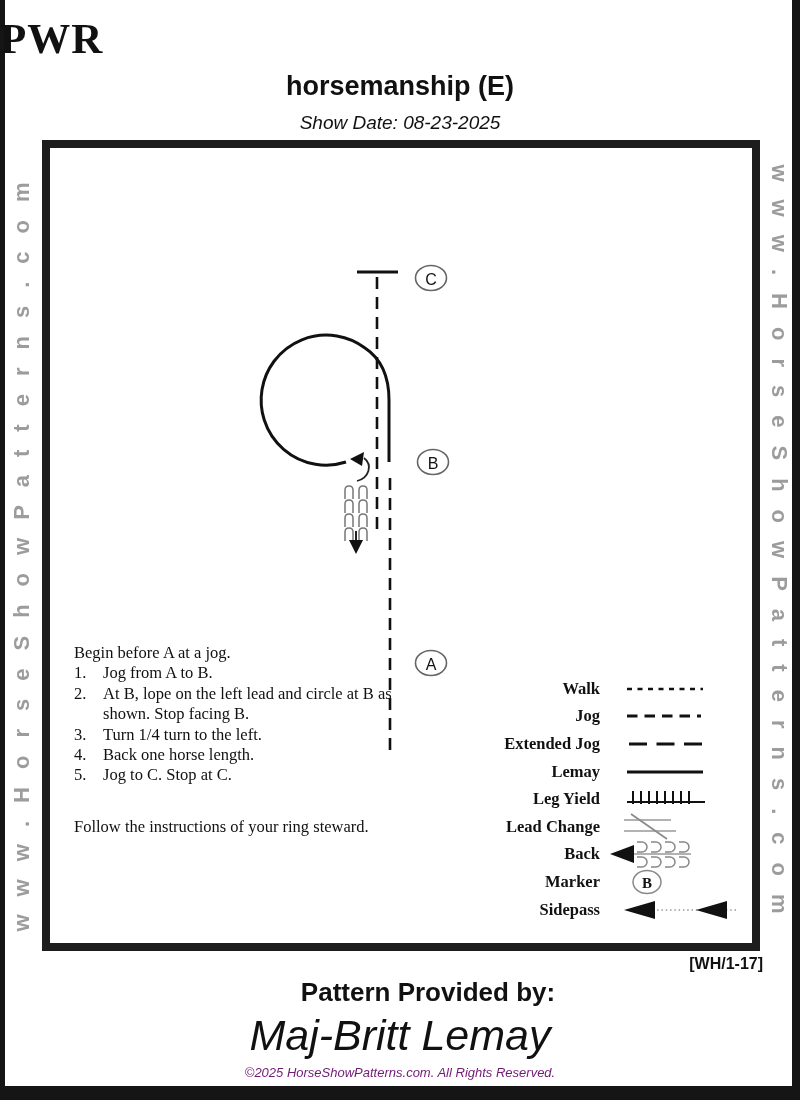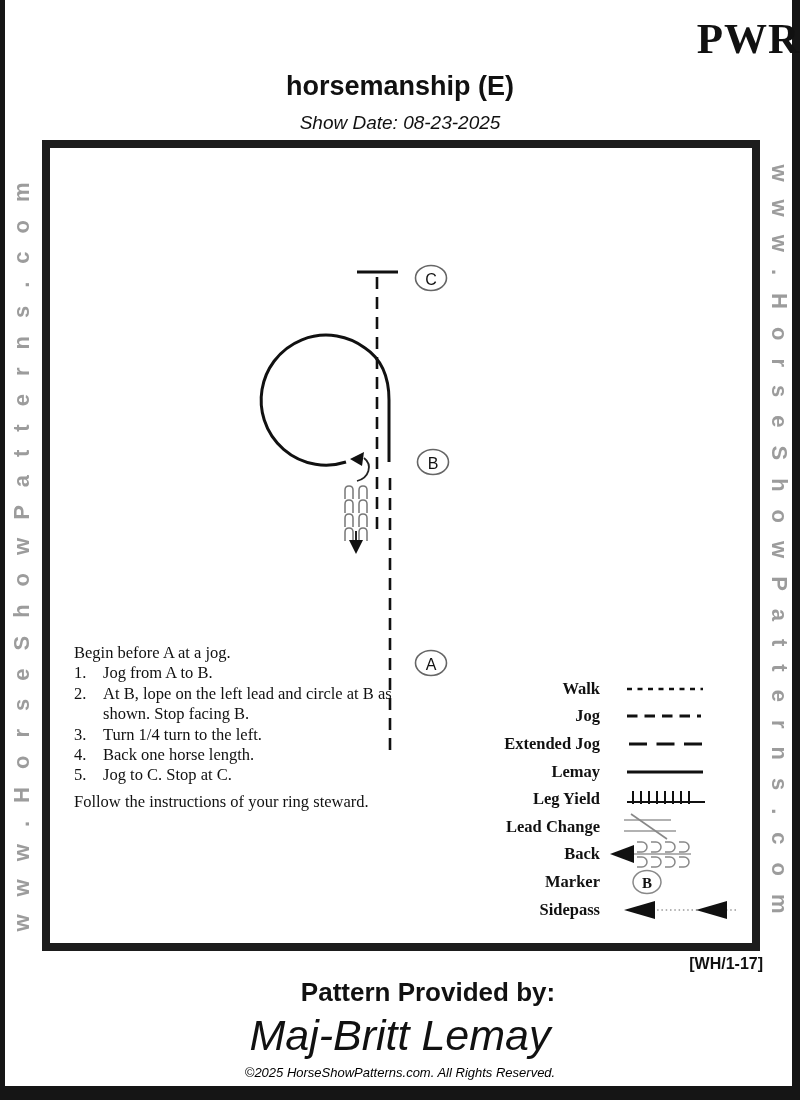--- a/index.html
+++ b/index.html
@@ -4,21 +4,21 @@
 <style>
   html,body{margin:0;padding:0;background:#e8e8e8;}
   .page{position:relative;width:800px;height:1100px;background:#ffffff;overflow:hidden;
         font-family:"Liberation Sans",sans-serif;color:#111;}
   
   .edge{position:absolute;background:#151515;}
   .edge-left{left:0;top:0;width:5px;height:1088px;}
   .edge-right{right:0;top:0;width:8px;height:1100px;}
   .edge-bottom{left:0;top:1086px;width:800px;height:14px;}
   
-  .title{position:absolute;top:14px;left:0;width:100%;text-align:right;
+  .title{position:absolute;top:14px;left:0;width:100%;text-align:left;
          font-family:"Liberation Serif",serif;font-weight:bold;font-size:43px;letter-spacing:1px;}
   .subtitle{position:absolute;top:71px;left:0;width:100%;text-align:center;
             font-weight:bold;font-size:27px;}
   .showdate{position:absolute;top:112px;left:0;width:100%;text-align:center;
             font-style:italic;font-size:19px;}
   
   .arena{position:absolute;left:42px;top:140px;width:718px;height:811px;
          box-sizing:border-box;border:8px solid #1d1d1d;background:transparent;}
   
   .wm{position:absolute;white-space:nowrap;color:#9c9c9c;font-weight:bold;
@@ -26,36 +26,36 @@
   .wm-left{top:548px;left:22px;transform:translate(-50%,-50%) rotate(-90deg);}
   .wm-right{top:548px;left:779px;transform:translate(-50%,-50%) rotate(90deg);}
   
   .pattern{position:absolute;left:42px;top:140px;width:718px;height:811px;}
   
   .instr{position:absolute;left:74px;top:643px;width:322px;
          font-family:"Liberation Serif",serif;font-size:16.5px;line-height:20.4px;}
   .step{display:flex;}
   .step-num{flex:0 0 29px;}
   .step-txt{flex:1;}
-  .instr-footer{margin-top:6px;}
+  .instr-footer{margin-top:31px;}
   
   .legend{position:absolute;left:468px;top:675px;}
   .legend-row{display:flex;align-items:center;height:27.6px;justify-content:space-between;}
   .legend-label{width:132px;text-align:right;font-family:"Liberation Serif",serif;
                 font-weight:bold;font-size:16.5px;}
   .legend-sym{width:140px;height:26px;margin-left:9px;overflow:visible;flex:0 0 auto;}
   
   .ref{position:absolute;top:955px;left:560px;width:203px;text-align:right;
        font-weight:bold;font-size:16px;}
   .provided{position:absolute;top:977px;left:0;width:100%;text-align:center;
             font-weight:bold;font-size:26px;padding-left:28px;}
   .provider{position:absolute;top:1011px;left:0;width:100%;text-align:center;
             font-style:italic;font-size:43px;}
   .copyright{position:absolute;top:1065px;left:0;width:100%;text-align:center;
-             font-style:italic;font-size:13px;color:#000000;}
+             font-style:italic;font-size:13px;color:#701a75;}
 </style>
 </head>
 <body>
 
 <div class="page">
 
   <div class="edge edge-left"></div>
   <div class="edge edge-right"></div>
   <div class="edge edge-bottom"></div>
 

